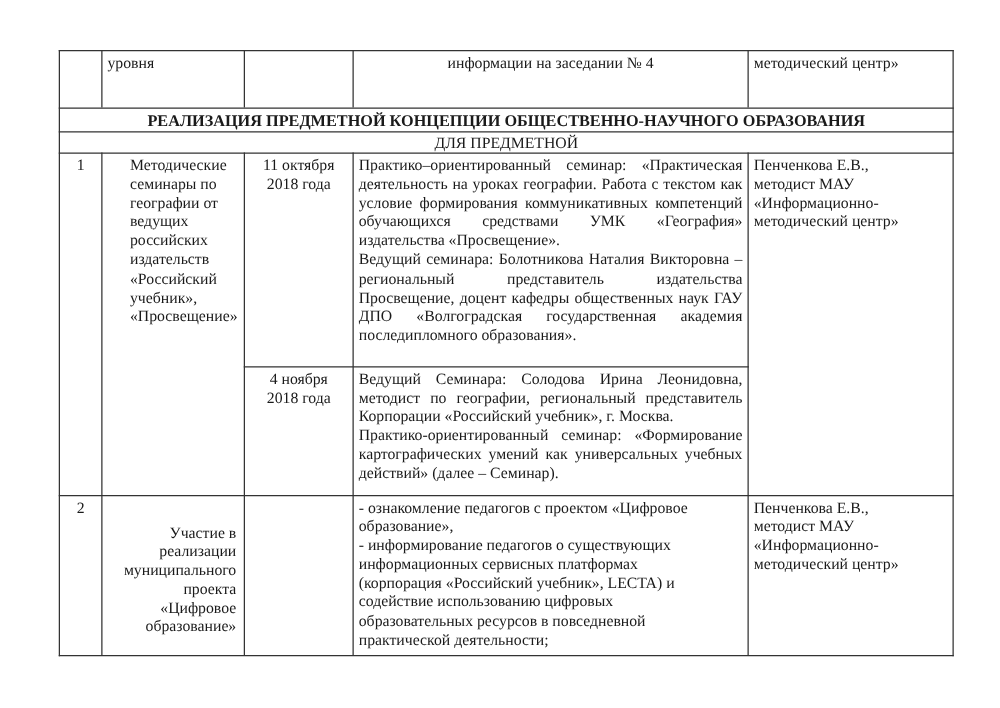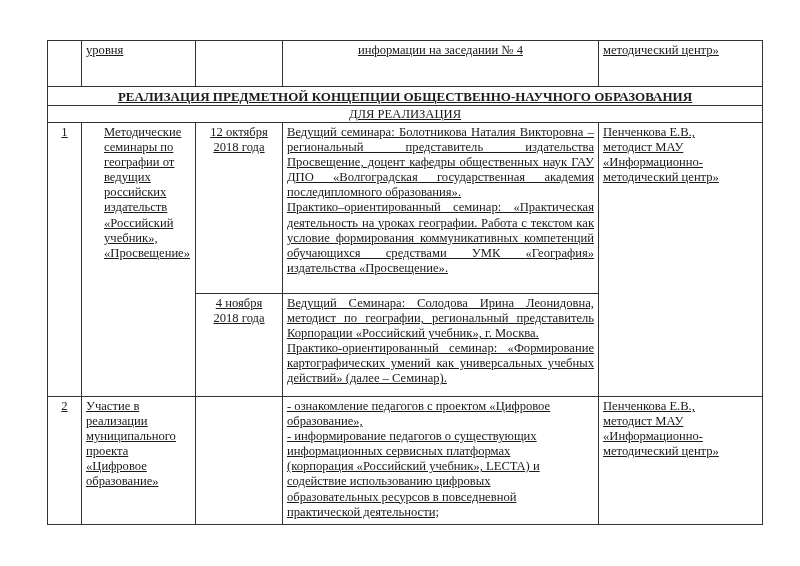--- a/index.html
+++ b/index.html
@@ -1,20 +1,20 @@
 <!DOCTYPE html>
 <html><head>
 <meta charset="utf-8">
 <style>
   html, body { margin:0; padding:0; background:#ffffff; }
   body { width:800px; height:566px; position:relative; overflow:hidden;
          font-family:"Liberation Serif", serif; color:#1a1a1a; font-size:12.6px; line-height:15.1px; }
   .page { position:absolute; left:0; top:0; width:800px; height:566px; }
   .b { position:absolute; background:#333; }
-  .cell { position:absolute; box-sizing:border-box; padding:1px 4px;text-decoration:underline; }
+  .cell { position:absolute; box-sizing:border-box; padding:1px 4px; }
   .just { text-align:justify; text-align-last:left; }
   .center { text-align:center; }
   .bold { font-weight:bold; }
   p { margin:0; }
 </style>
 </head>
 <body>
 
 <div class="page">
 
@@ -38,52 +38,52 @@
   <div class="b" style="left:195px;top:122px;width:1px;height:402px;"></div>
   <div class="b" style="left:282px;top:122px;width:1px;height:402px;"></div>
   <div class="b" style="left:598px;top:122px;width:1px;height:402px;"></div>
 
   <div class="cell" style="left:82px;top:42px;width:113px;">уровня</div>
   <div class="cell" style="left:196px;top:42px;width:86px;"></div>
   <div class="cell" style="left:283px;top:42px;width:315px;text-align:center;">информации на заседании № 4</div>
   <div class="cell" style="left:599px;top:42px;width:163px;">методический центр»</div>
 
   <div class="cell center bold" style="left:48px;top:88px;width:714px;font-size:13px;">РЕАЛИЗАЦИЯ ПРЕДМЕТНОЙ КОНЦЕПЦИИ ОБЩЕСТВЕННО-НАУЧНОГО ОБРАЗОВАНИЯ</div>
-  <div class="cell center" style="left:48px;top:106px;width:714px;">ДЛЯ РЕАЛИЗАЦИЯ</div>
+  <div class="cell center" style="left:48px;top:106px;width:714px;">ДЛЯ ПРЕДМЕТНОЙ</div>
 
   <div class="cell center" style="left:48px;top:124px;width:33px;">1</div>
   <div class="cell" style="left:100px;top:124px;width:113px;padding-right:6px;">Методические семинары по географии от ведущих российских издательств «Российский учебник», «Просвещение»</div>
 
   <div class="cell center" style="left:196px;top:124px;width:86px;">
-    <p>12 октября</p>
+    <p>11 октября</p>
     <p>2018 года</p>
   </div>
   <div class="cell just" style="left:283px;top:124px;width:315px;">
+    <p>Практико–ориентированный семинар: «Практическая деятельность на уроках географии. Работа с текстом как условие формирования коммуникативных компетенций обучающихся средствами УМК «География» издательства «Просвещение».</p>
     <p>Ведущий семинара: Болотникова Наталия Викторовна – региональный представитель издательства Просвещение, доцент кафедры общественных наук ГАУ ДПО «Волгоградская государственная академия последипломного образования».</p>
-    <p>Практико–ориентированный семинар: «Практическая деятельность на уроках географии. Работа с текстом как условие формирования коммуникативных компетенций обучающихся средствами УМК «География» издательства «Просвещение».</p>
   </div>
 
   <div class="cell center" style="left:196px;top:295px;width:86px;">
     <p>4 ноября</p>
     <p>2018 года</p>
   </div>
   <div class="cell just" style="left:283px;top:295px;width:315px;">
     <p>Ведущий Семинара: Солодова Ирина Леонидовна, методист по географии, региональный представитель Корпорации «Российский учебник», г. Москва.</p>
     <p>Практико-ориентированный семинар: «Формирование картографических умений как универсальных учебных действий» (далее – Семинар).</p>
   </div>
 
   <div class="cell" style="left:599px;top:124px;width:163px;">
     <p>Пенченкова Е.В.,</p>
     <p>методист МАУ</p>
     <p>«Информационно-</p>
     <p>методический центр»</p>
   </div>
 
   <div class="cell center" style="left:48px;top:398px;width:33px;">2</div>
-  <div class="cell" style="left:82px;top:398px;width:113px;padding-right:6px;">Участие в реализации муниципального проекта «Цифровое образование»</div>
+  <div class="cell" style="left:82px;top:418px;width:113px;padding-right:6px;text-align:right;">Участие в реализации муниципального проекта «Цифровое образование»</div>
   <div class="cell" style="left:283px;top:398px;width:315px;padding-right:30px;">
     <p>- ознакомление педагогов с проектом «Цифровое образование»,</p>
     <p>- информирование педагогов о существующих информационных сервисных платформах (корпорация «Российский учебник», LECTA) и содействие использованию цифровых образовательных ресурсов в повседневной практической деятельности;</p>
   </div>
   <div class="cell" style="left:599px;top:398px;width:163px;">
     <p>Пенченкова Е.В.,</p>
     <p>методист МАУ</p>
     <p>«Информационно-</p>
     <p>методический центр»</p>
   </div>

